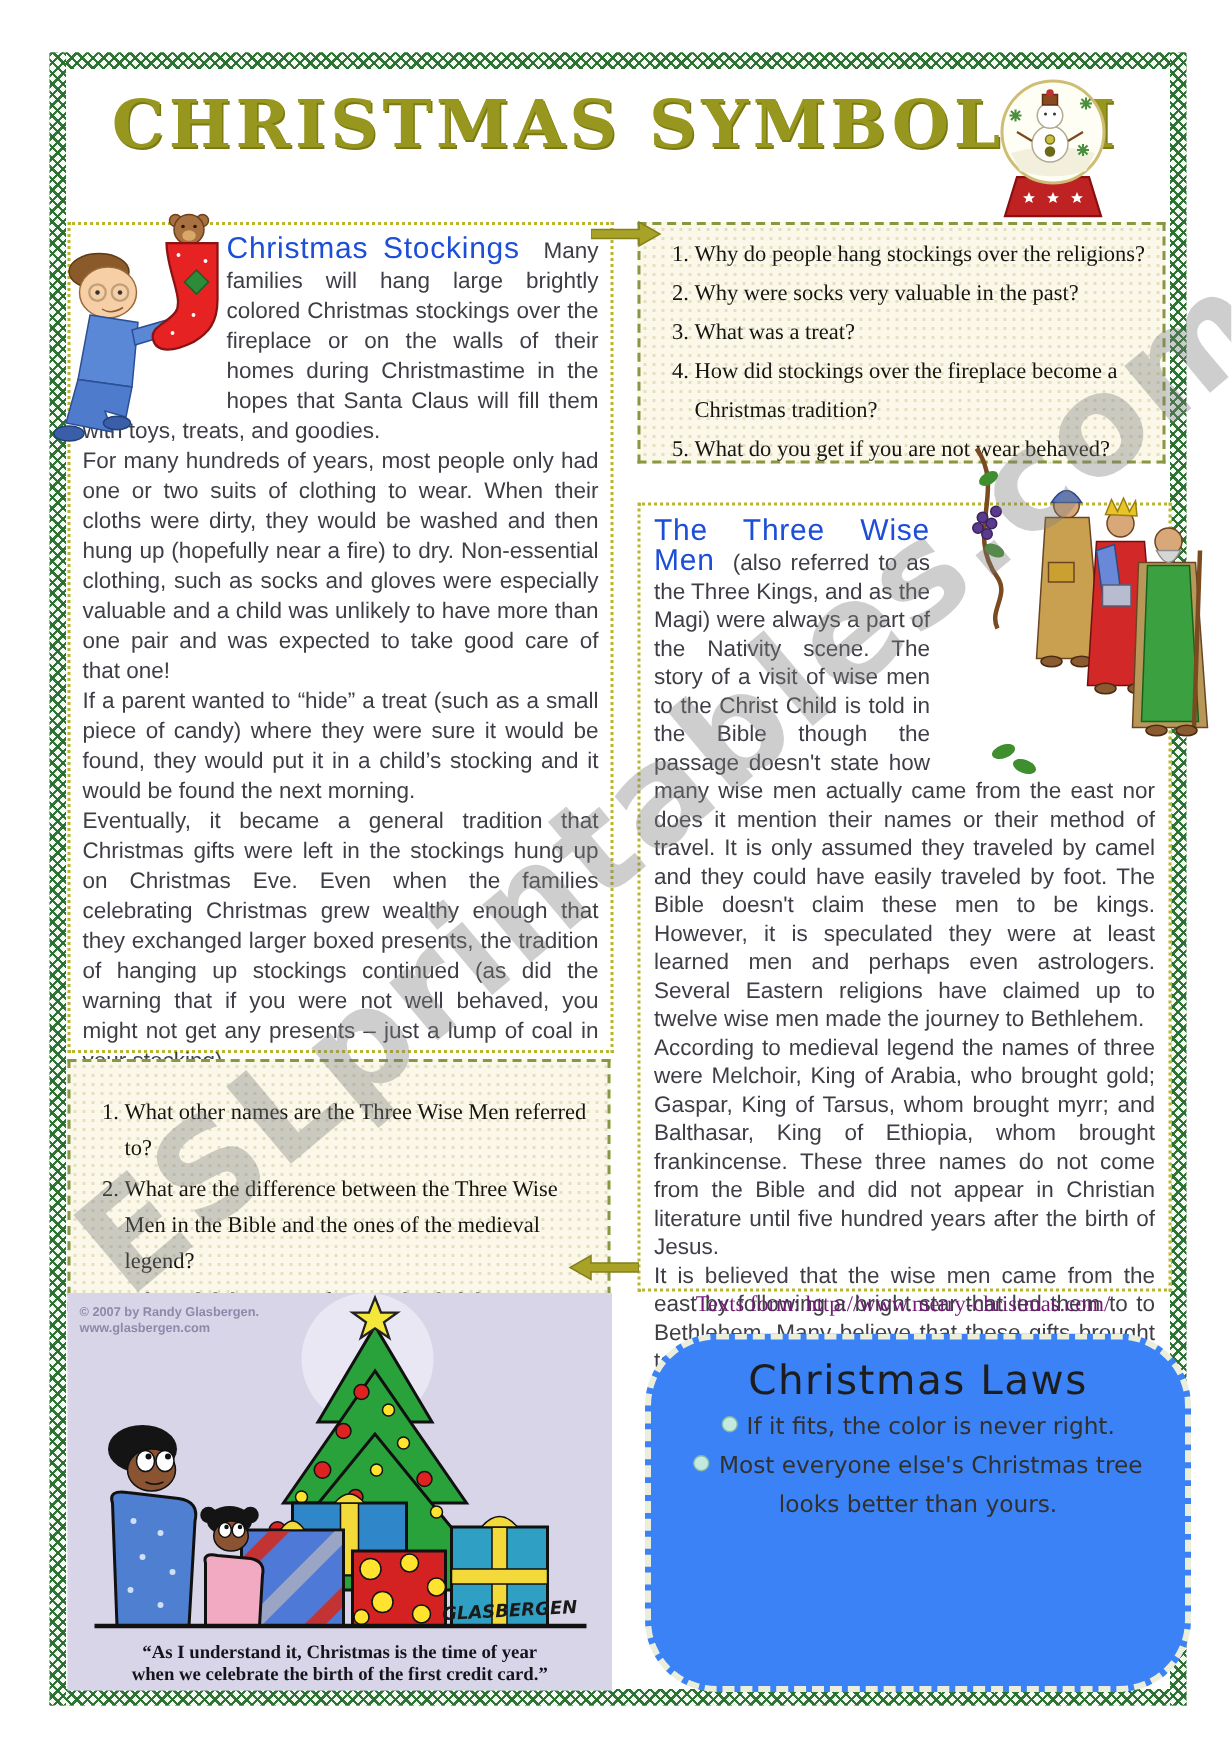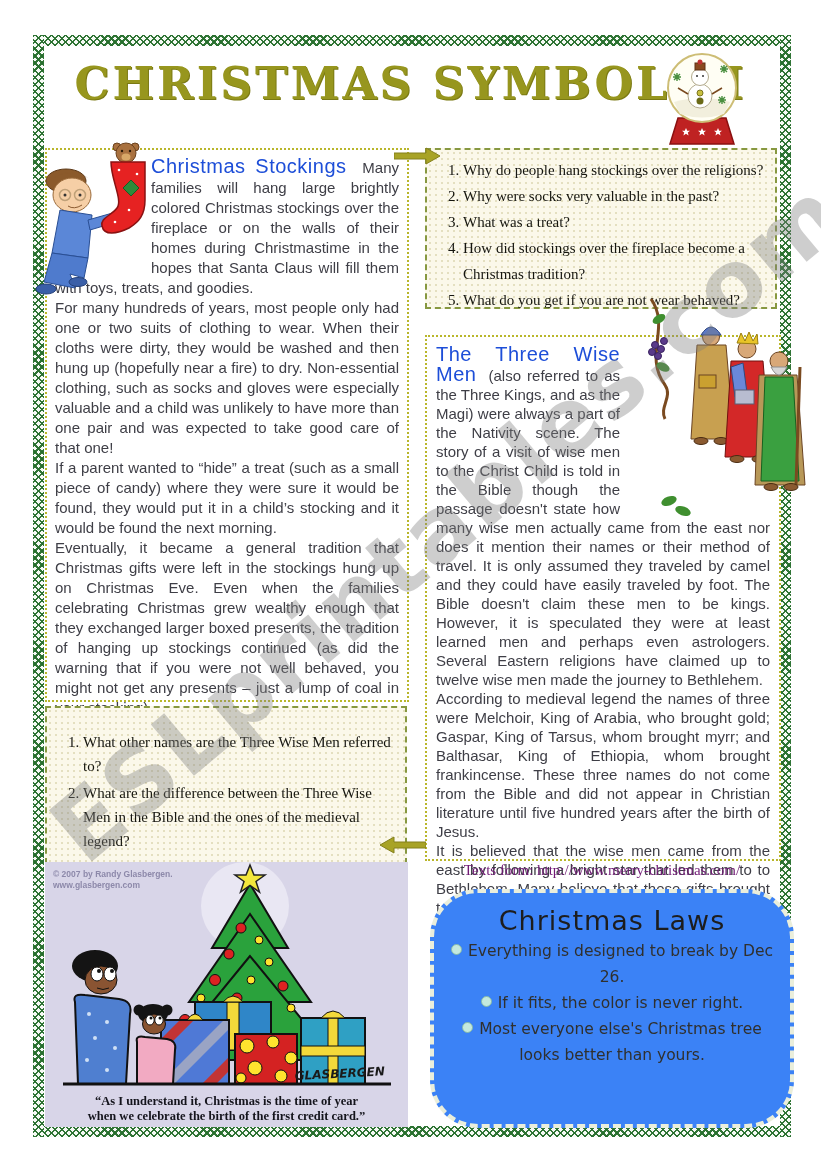--- a/index.html
+++ b/index.html
@@ -234,21 +234,20 @@
       <li>What are the difference between the Three Wise Men in the Bible and the ones of the medieval legend?</li>
       <li>Where did they come from? What led them?</li>
       <li>What relationship have they got with the gift giving at Christmas?</li>
     </ol>
   </div>
 
   <div id="source-line">Texts form: http://www.merry-christmas.com/</div>
 
   <div id="laws-box">
     <div id="laws-title">Christmas Laws</div>
-    <div class="law-item"><span class="law-bullet"></span><span>Everything is designed to break by Dec 26.</span></div>
     <div class="law-item"><span class="law-bullet"></span><span>If it fits, the color is never right.</span></div>
     <div class="law-item"><span class="law-bullet"></span><span>Most everyone else's Christmas tree looks better than yours.</span></div>
   </div>
 
   <div id="cartoon">
     <svg width="363" height="265" viewBox="0 0 363 265">
       <rect x="0" y="0" width="363" height="265" fill="#d8d5e8"></rect>
       <circle cx="200" cy="44" r="44" fill="#e9e7f3"></circle>
       <polygon points="205,22 167,86 243,86" fill="#2aa23c" stroke="#111" stroke-width="2"></polygon>
       <polygon points="205,52 144,140 266,140" fill="#2aa23c" stroke="#111" stroke-width="2"></polygon>

